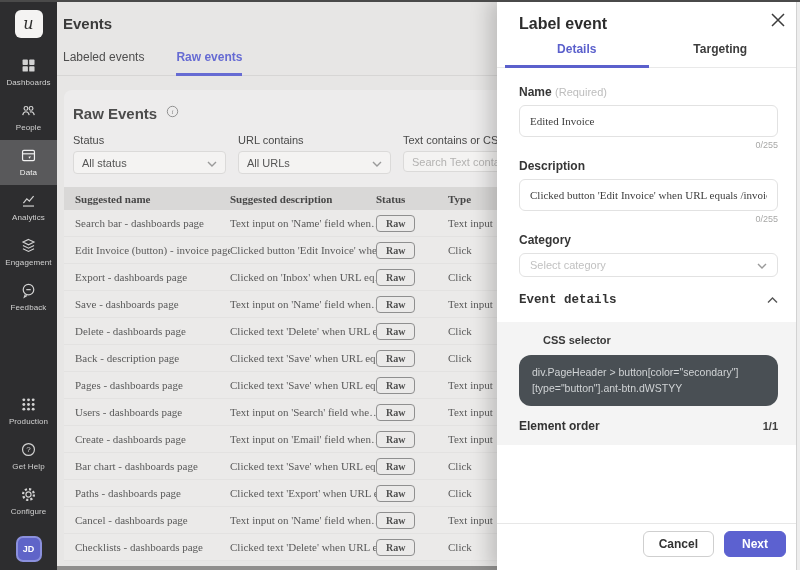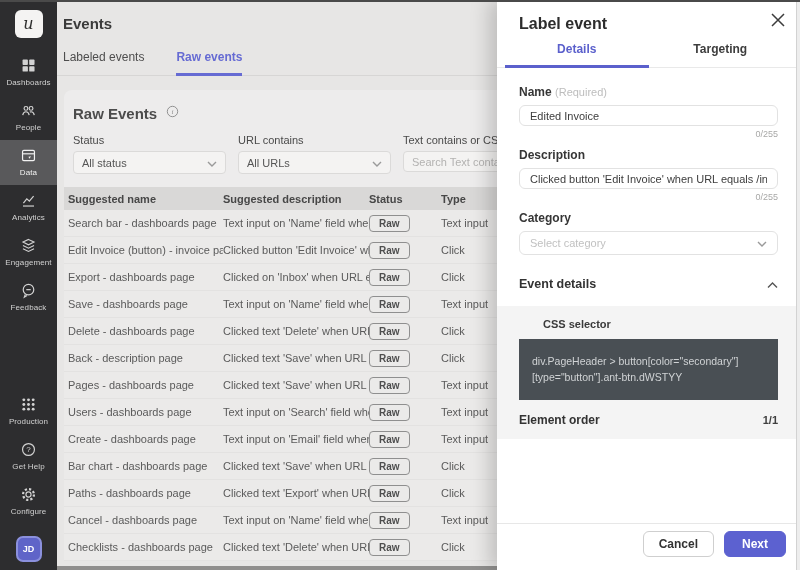--- a/index.html
+++ b/index.html
@@ -54,21 +54,21 @@
     width:153px; height:23px; background:#f4f3f2; border:1px solid #dbdad9; border-radius:4px;
     display:flex; align-items:center; justify-content:space-between; padding:0 8px;
     font-size:11px; color:#555; cursor:pointer;
   }
   .text-filter {
     width:160px; height:21px; background:#f4f3f2; border:1px solid #dbdad9; border-radius:4px;
     padding:0 8px; font-size:11px; color:#555; font-family:inherit; outline:none;
   }
   .text-filter::placeholder { color:#b3b2b1; }
 
-  .tgrid { display:grid; grid-template-columns:155px 146px 72px 1fr; align-items:center; padding-left:4px; }
+  .tgrid { display:grid; grid-template-columns:155px 146px 72px 1fr; align-items:center; padding-left:11px;font-family:Liberation Serif, serif; }
   .thead { background:#d9d8d7; height:23px; font-size:11px; font-weight:bold; color:#474747; }
   .trow { height:27px; background:#ebeae9; border-bottom:1px solid #e3e2e1; font-size:11px; color:#5a5a5a; cursor:pointer; }
   .c-desc { padding-right:10px; white-space:nowrap; overflow:hidden; }
   .c-name { padding-right:8px; white-space:nowrap; overflow:hidden; }
   .raw-badge {
     font-family:inherit; font-size:10px; font-weight:bold; color:#4f4f4f;
     background:transparent; border:1px solid #8f8f8f; border-radius:4px; padding:2px 9px; cursor:pointer;
   }
   .bottom-strip { position:absolute; bottom:0; left:0; width:743px; height:4px; background:#8f8e8d; }
 
@@ -80,37 +80,37 @@
   .panel-title { padding:15px 0 0 22px; font-size:16px; font-weight:bold; color:#2d2d2d; }
   .panel-close { position:absolute; top:11px; right:13px; width:18px; height:18px; cursor:pointer; }
   .panel-tabs { display:flex; padding:0 8px; margin-top:9px; border-bottom:1px solid #e9e9e9; }
   .panel-tab { flex:1; text-align:center; font-size:12px; color:#3d3d3d; font-weight:bold; padding-bottom:9px; cursor:pointer; }
   .panel-tab.active { color:#5b60cc; border-bottom:3px solid #5b60cc; margin-bottom:-1px; }
 
   .panel-body { padding:17px 22px 0; }
   .field-label { font-size:12px; font-weight:bold; color:#363636; margin-bottom:6px; }
   .field-hint { font-weight:normal; font-size:11px; color:#bdbdbd; }
   .field-input {
-    width:100%; height:21px; border:1px solid #e2e2e2; border-radius:6px; background:#fff;
-    padding:0 10px; font-size:11px; color:#3d3d3d; font-family:Liberation Sans, sans-serif; outline:none;
+    width:100%; height:32px; border:1px solid #e2e2e2; border-radius:6px; background:#fff;
+    padding:0 10px; font-size:11px; color:#3d3d3d; font-family:Liberation Serif, serif; outline:none;
   }
   .counter { text-align:right; font-size:9px; color:#a8a8a7; margin:3px 0 9px; }
   .select-field {
     width:100%; height:24px; border:1px solid #e2e2e2; border-radius:6px; background:#fff;
     display:flex; align-items:center; justify-content:space-between; padding:0 10px;
     font-size:11px; cursor:pointer;
   }
   .placeholder-text { color:#c1c1c1; }
 
-  .section-head { display:flex; align-items:center; justify-content:space-between; margin-top:20px; padding-bottom:13px; cursor:pointer; }
+  .section-head { display:flex; align-items:center; justify-content:space-between; margin-top:14px; padding-bottom:13px; cursor:pointer;font-family:Liberation Mono, monospace; }
   .section-title { font-size:12.5px; font-weight:bold; color:#333; }
   .gray-section { margin:0 -22px; padding:12px 22px 12px; background:#f4f4f4; }
   .css-label { font-size:11px; font-weight:bold; color:#3a3a3a; margin-bottom:9px;margin-left:24px; }
   .code-block {
-    background:#494f54; border-radius:0; padding:14px 13px; color:#d0d3d5;
+    background:#494f54; border-radius:12px; padding:9px 13px; color:#d0d3d5;
     font-size:10.5px; line-height:1.55; word-wrap:break-word;
   }
   .order-row { display:flex; align-items:center; justify-content:space-between; margin-top:13px; }
   .order-label { font-size:12px; font-weight:bold; color:#333; }
   .order-value { font-size:11px; color:#3f3f3f; font-weight:bold; }
 
   .panel-footer {
     position:absolute; bottom:6px; left:0; width:100%; height:41px; background:#fff;
     border-top:1px solid #e7e7e7; display:flex; align-items:center; justify-content:flex-end; gap:10px; padding-right:14px;
   }

